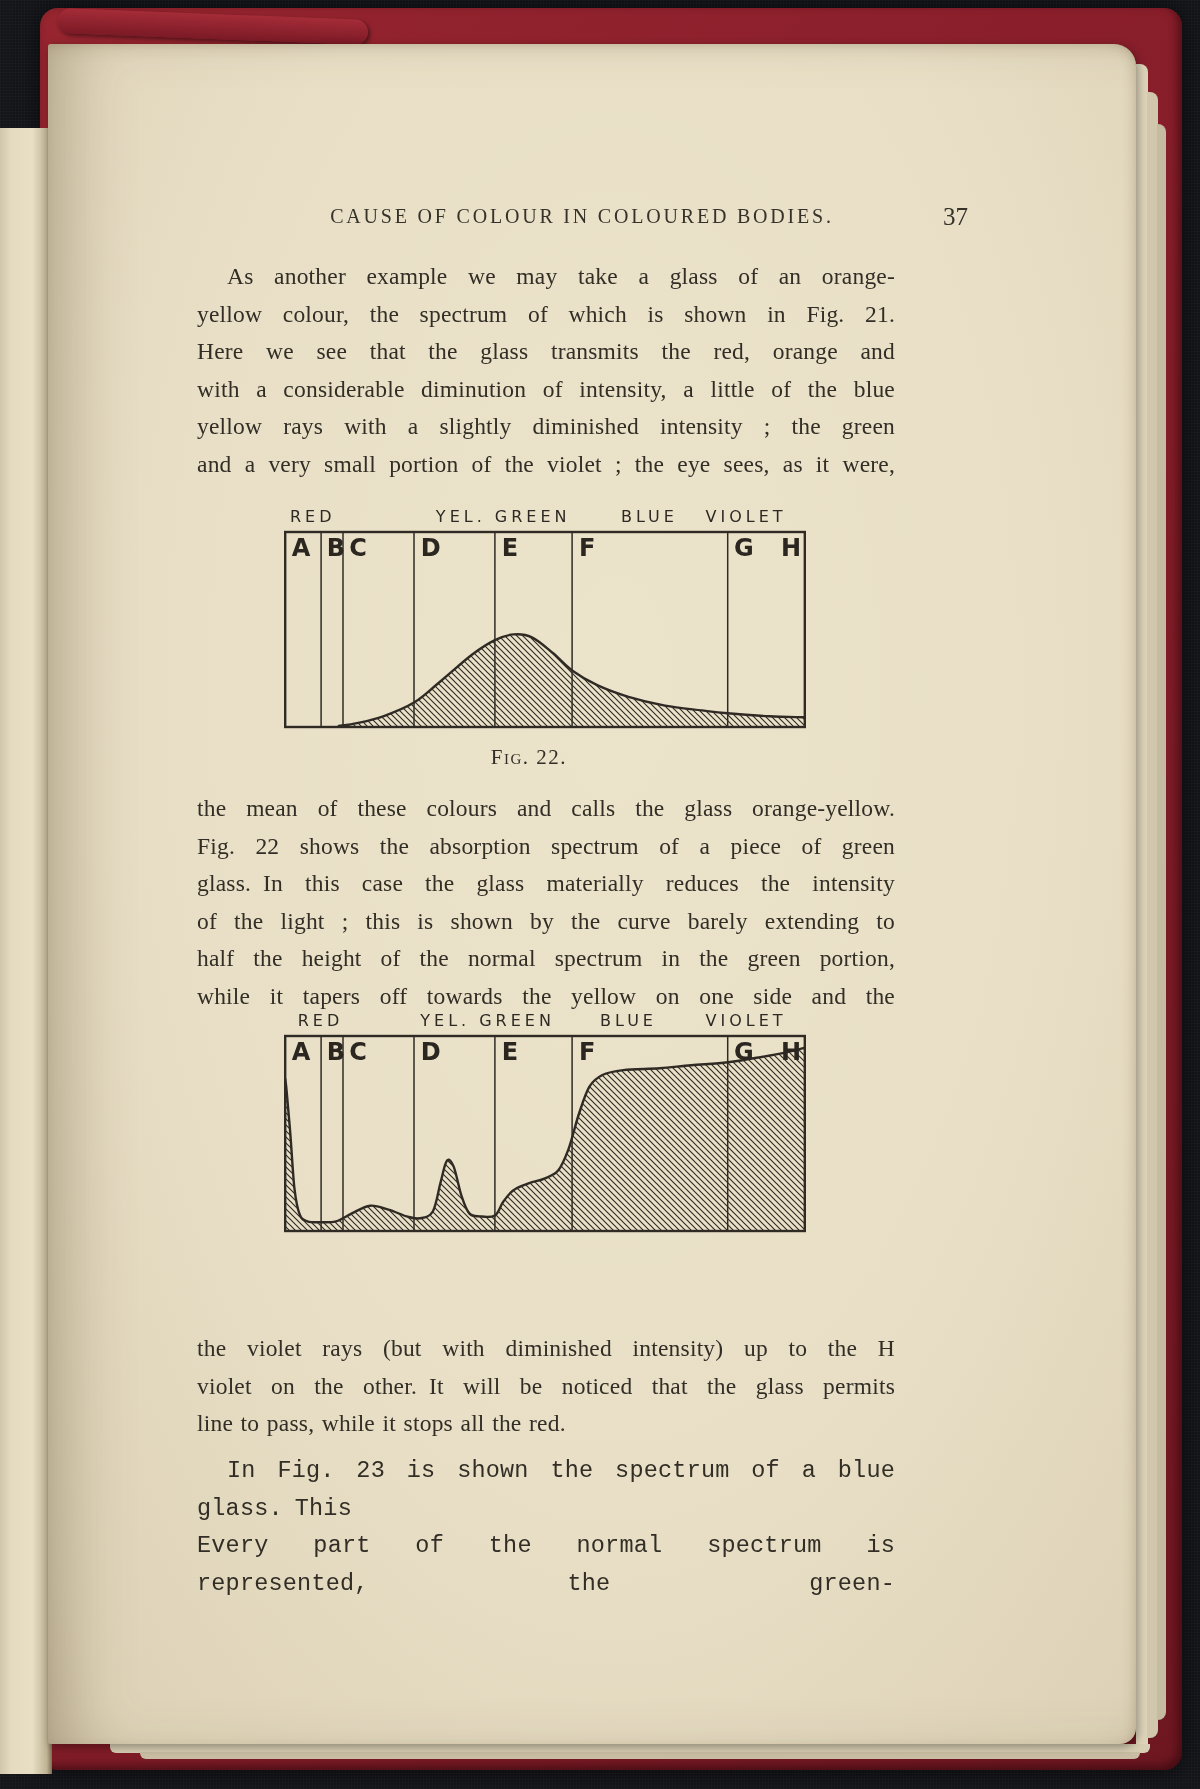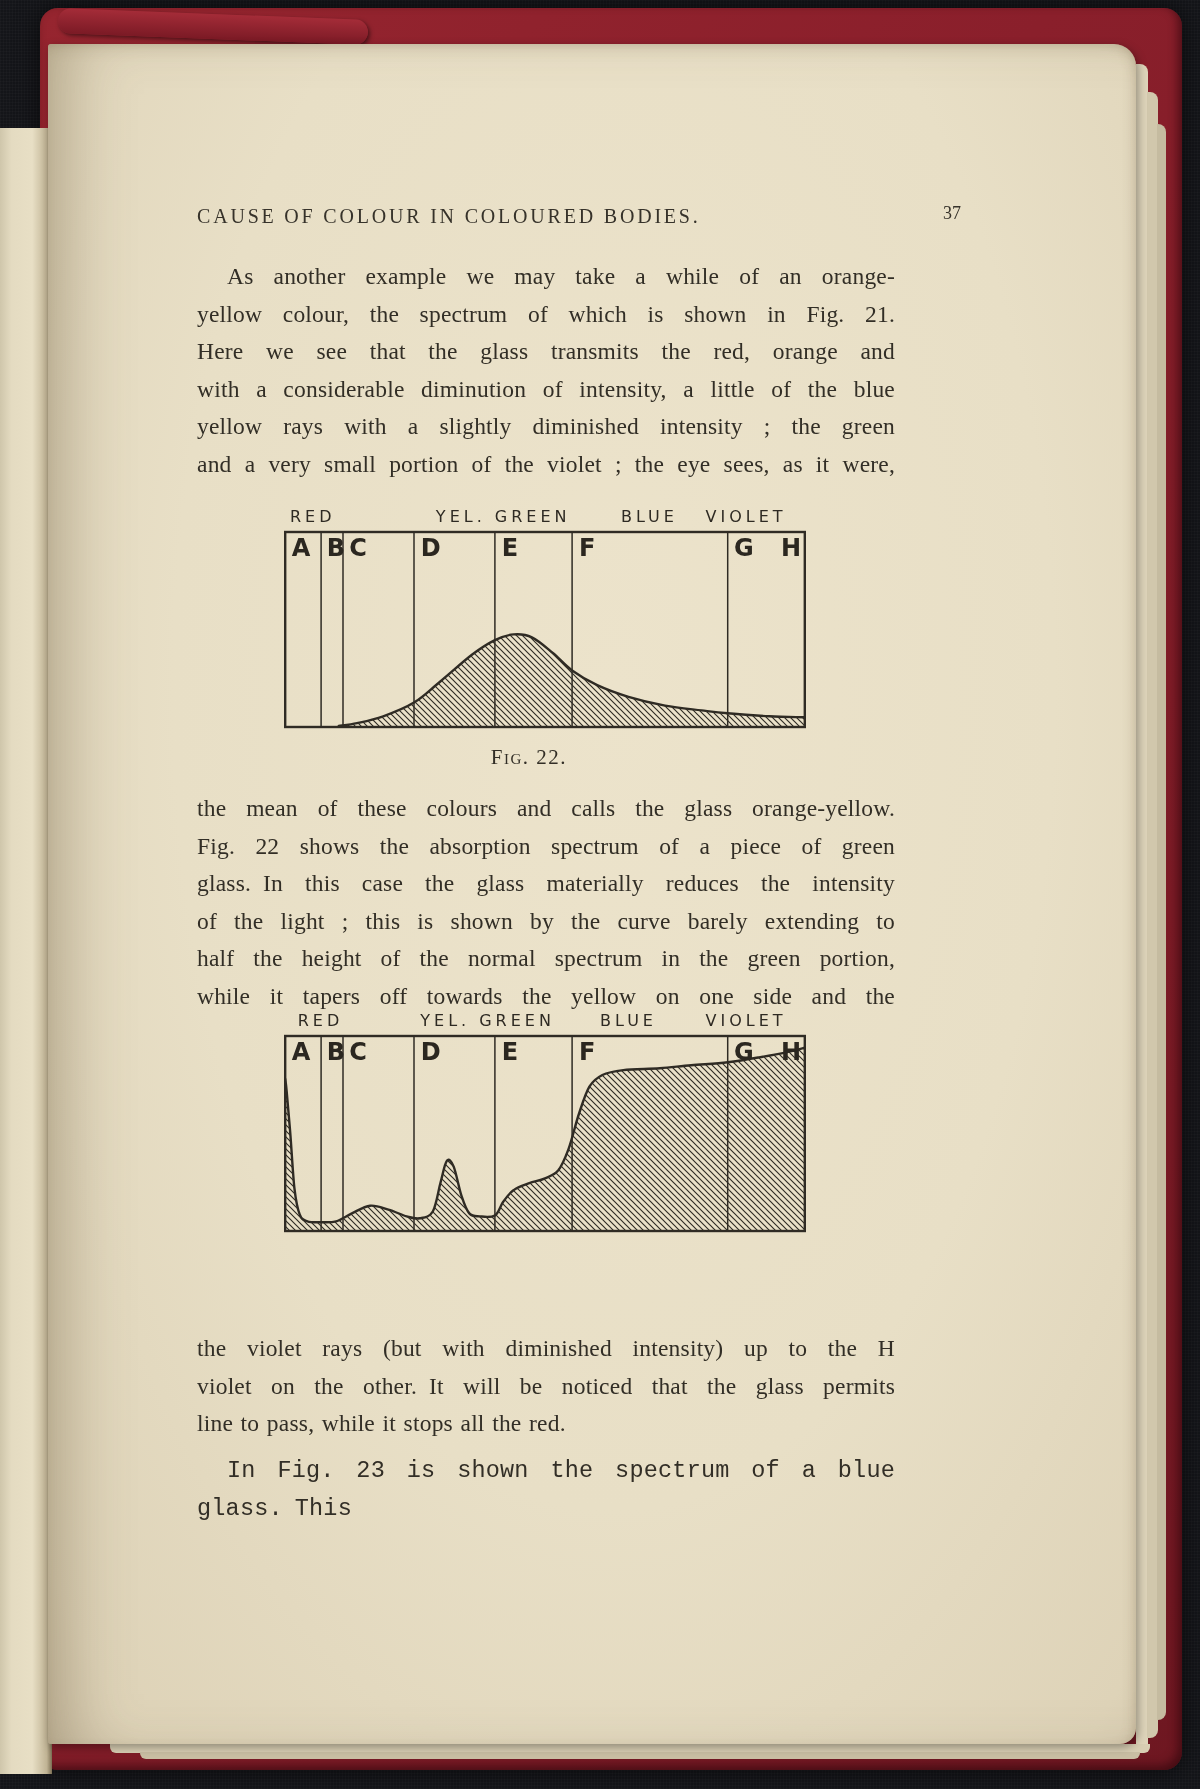--- a/index.html
+++ b/index.html
@@ -38,22 +38,22 @@
     border-radius:3px 22px 16px 3px;
     background:radial-gradient(ellipse at 52% 38%, #ece3cb 0%, #e8dfc6 55%, #ded3b8 92%, #d6cab0 100%);
     box-shadow:
       inset 46px 0 70px -34px rgba(96,78,48,.42),
       inset -8px 0 14px -8px rgba(110,90,60,.30),
       inset 0 10px 18px -12px rgba(110,90,60,.35),
       2px 3px 10px rgba(0,0,0,.35);
     color:#2f2b24;
   }
   .pagehead{position:absolute;left:149px;top:161px;width:770px;height:30px;
-    font-size:20px;letter-spacing:2.8px;color:#36322a;}
-  .pagehead .pgnum{position:absolute;left:746px;top:-2px;font-size:18px;letter-spacing:0;}
+    font-size:20px;letter-spacing:2.8px;text-align:center;color:#36322a;}
+  .pagehead .pgnum{position:absolute;left:746px;top:-2px;font-size:25px;letter-spacing:0;}
   .para{position:absolute;left:149px;width:698px;font-size:23.5px;line-height:37.5px;
     letter-spacing:.2px;word-spacing:1.5px;color:#322e26;}
   .para.p1{top:214px;}
   .para.p2{top:746px;}
   .para.p3{top:1286px;}
   .para.p4{top:1408px;font-family:Liberation Mono, monospace;}
   .line{white-space:normal;}
   .line.j{text-align:justify;text-align-last:justify;}
   .line.ind{text-indent:30px;}
   .fig{position:absolute;left:236px;width:438px;margin:0;}
@@ -80,21 +80,21 @@
 <div class="gutter"></div>
 
 <div class="page">
 
   <div class="pagehead">
     <span>CAUSE OF COLOUR IN COLOURED BODIES.</span>
     <span class="pgnum">37</span>
   </div>
 
   <div class="para p1">
-      <div class="line j ind">As another example we may take a while of an orange-</div>
+      <div class="line j ind">As another example we may take a glass of an orange-</div>
       <div class="line j">yellow colour, the spectrum of which is shown in Fig. 21.</div>
       <div class="line j">Here we see that the glass transmits the red, orange and</div>
       <div class="line j">with a considerable diminution of intensity, a little of the blue</div>
       <div class="line j">yellow rays with a slightly diminished intensity ; the green</div>
       <div class="line j">and a very small portion of the violet ; the eye sees, as it were,</div>
     </div>
 
   <figure class="fig figA">
     <svg viewBox="0 0 522 226">
         <defs>
@@ -167,15 +167,16 @@
       </svg>
   </figure>
 
   <div class="para p3">
       <div class="line j">the violet rays (but with diminished intensity) up to the H</div>
       <div class="line j">violet on the other. It will be noticed that the glass permits</div>
       <div class="line">line to pass, while it stops all the red.</div>
     </div>
   <div class="para p4">
       <div class="line j ind">In Fig. 23 is shown the spectrum of a blue glass. This</div>
+      <div class="line j">Every part of the normal spectrum is represented, the green-</div>
     </div>
 
 </div>
 
 </body></html>

